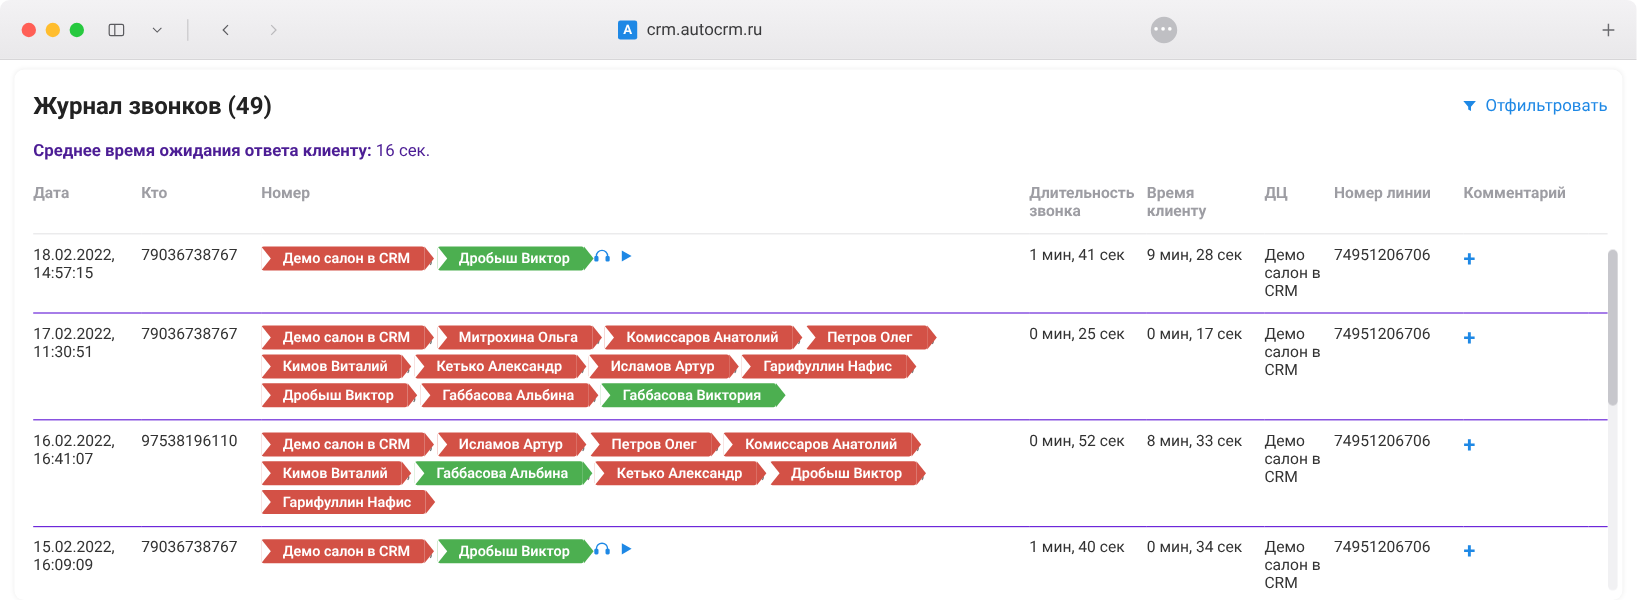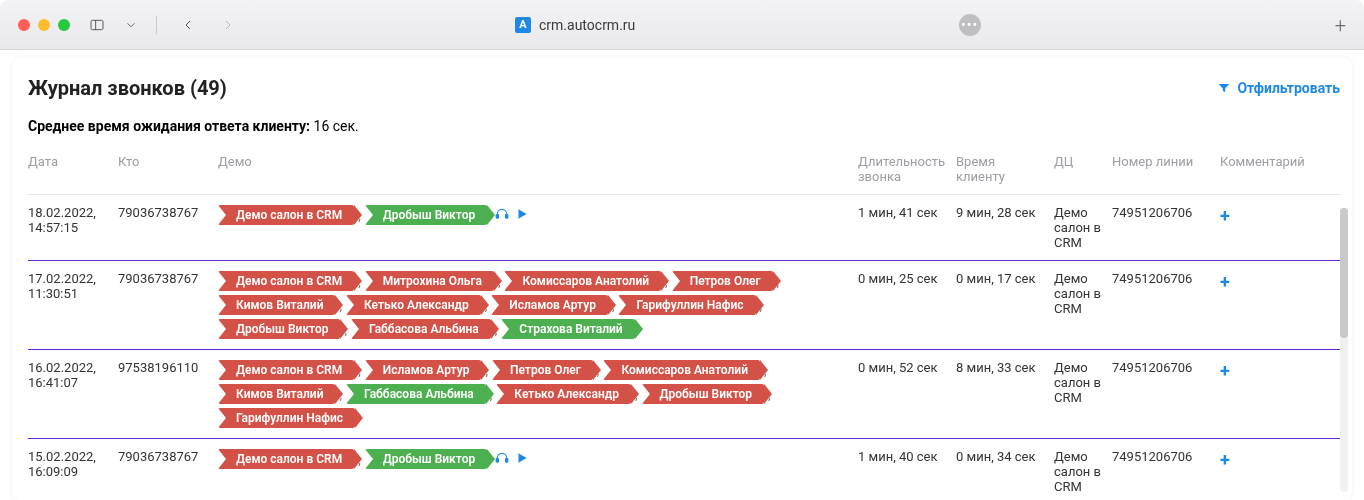--- a/index.html
+++ b/index.html
@@ -28,29 +28,29 @@
   .dots3{width:22px;height:22px;border-radius:50%;background:#bfbfc3;display:flex;align-items:center;justify-content:center;color:#fff;font-size:14px;letter-spacing:1px;}
   .plus-tab{color:#6b6b6f;font-size:20px;font-weight:300;}
 
   
   .page-wrap { padding: 8px 12px 0 12px; height:calc(500px - 50px); }
   .panel { background:#fff; border-radius:8px; box-shadow:0 0 4px rgba(0,0,0,0.07); height:100%; overflow:hidden; position:relative;}
   .panel-inner{ padding:18px 12px 16px 16px; height:100%; overflow:auto;}
 
   .title-row{display:flex;align-items:center;justify-content:space-between; margin-bottom:18px;}
   .page-title{font-size:20px;font-weight:700;color:#222;}
-  .filter-link{display:flex;align-items:center;gap:6px;color:#1e88e5;font-size:14px;font-weight:700;cursor:pointer;text-align:center;}
+  .filter-link{display:flex;align-items:center;gap:6px;color:#1e88e5;font-size:14px;font-weight:400;cursor:pointer;text-align:center;}
   .filter-link svg{width:14px;height:14px;fill:#1e88e5;}
 
-  .avg-row{font-size:14px;color:#000000;margin-bottom:14px;}
+  .avg-row{font-size:14px;color:#4c1d95;margin-bottom:14px;}
   .avg-row .lbl{font-weight:700;}
 
   
   table{width:100%;border-collapse:collapse;font-size:13px;color:#333;table-layout:fixed;}
-  thead th{color:#9d9da3;font-weight:400;text-align:left;padding:6px 8px 10px 0;border-bottom:1px solid #e6e6e8;vertical-align:top;}
+  thead th{color:#9d9da3;font-weight:700;text-align:left;padding:6px 8px 10px 0;border-bottom:1px solid #e6e6e8;vertical-align:top;}
   tbody td{padding:10px 8px 10px 0;border-bottom:1px solid #6d28d9;vertical-align:top;}
   col.c-date{width:90px;} col.c-who{width:100px;} col.c-to{width:auto;}
   col.c-dur{width:98px;} col.c-wait{width:98px;} col.c-dc{width:58px;}
   col.c-line{width:108px;} col.c-comment{width:104px;}
   col.c-scroll{width:16px;}
 
   .chips{display:flex;flex-wrap:wrap;gap:4px 2px;align-items:center;}
   .chip{position:relative;display:inline-flex;align-items:center;height:20px;padding:0 12px 0 18px;color:#fff;font-size:12px;font-weight:600;line-height:20px;border-radius:2px;}
   .chip::before{content:"";position:absolute;left:0;top:0;border-top:10px solid transparent;border-bottom:10px solid transparent;border-left:8px solid #fff;}
   .chip::after{content:"";position:absolute;right:-8px;top:0;border-top:10px solid transparent;border-bottom:10px solid transparent;}
@@ -135,21 +135,21 @@
             <col class="c-wait">
             <col class="c-dc">
           <col class="c-line">
             <col class="c-comment">
             <col class="c-scroll">
         </colgroup>
         <thead>
           <tr>
             <th>Дата</th>
             <th>Кто</th>
-            <th>Демо</th>
+            <th>Номер</th>
             <th>Длительность звонка</th>
             <th>Время клиенту</th>
             <th>ДЦ</th>
             <th>Номер линии</th>
             <th>Комментарий</th>
             <th></th>
           </tr>
         </thead>
         <tbody id="rows">
             <tr>
@@ -197,21 +197,21 @@
                   <span class="chip red">Кетько Александр</span>
                   <span class="comma">,</span>
                   <span class="chip red">Исламов Артур</span>
                   <span class="comma">,</span>
                   <span class="chip red">Гарифуллин Нафис</span>
                   <span class="comma">,</span>
                   <span class="chip red">Дробыш Виктор</span>
                   <span class="comma">,</span>
                   <span class="chip red">Габбасова Альбина</span>
                   <span class="comma">,</span>
-                  <span class="chip green">Страхова Виталий</span>
+                  <span class="chip green">Габбасова Виктория</span>
                 </div>
               </td>
     <td>0 мин, 25 сек</td>
     <td>0 мин, 17 сек</td>
     <td>Демо салон в CRM</td>
     <td>74951206706</td>
     <td><span class="add-comment">+</span></td>
     <td></td>
             </tr>
             <tr>

